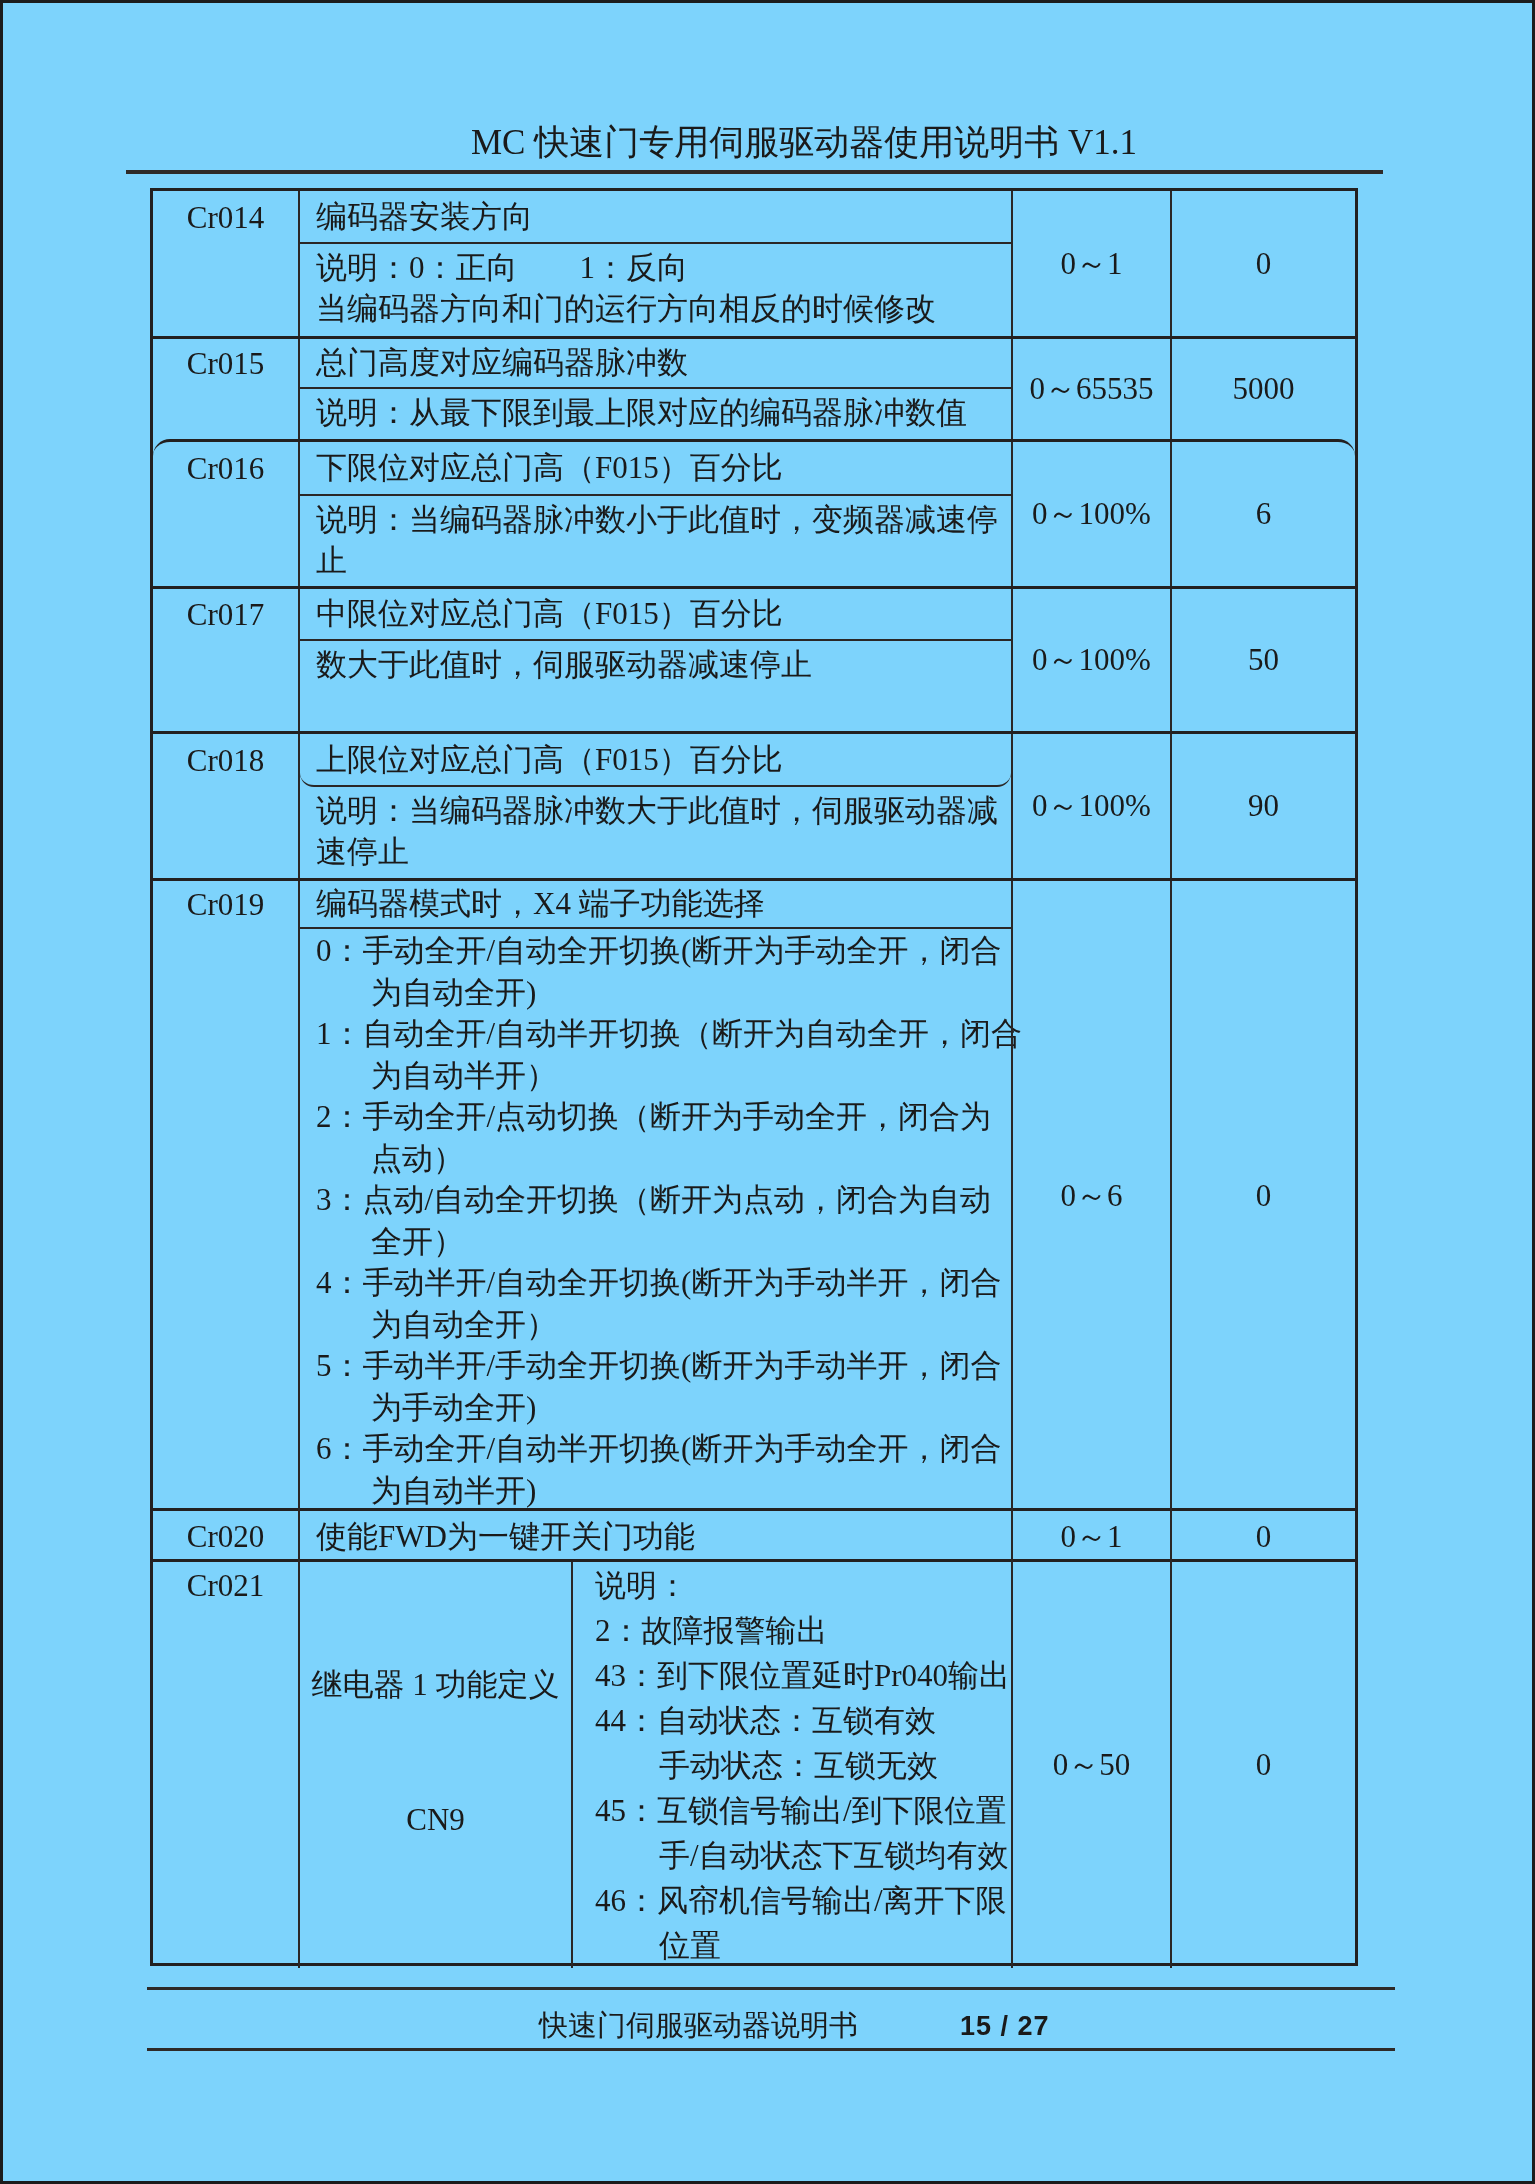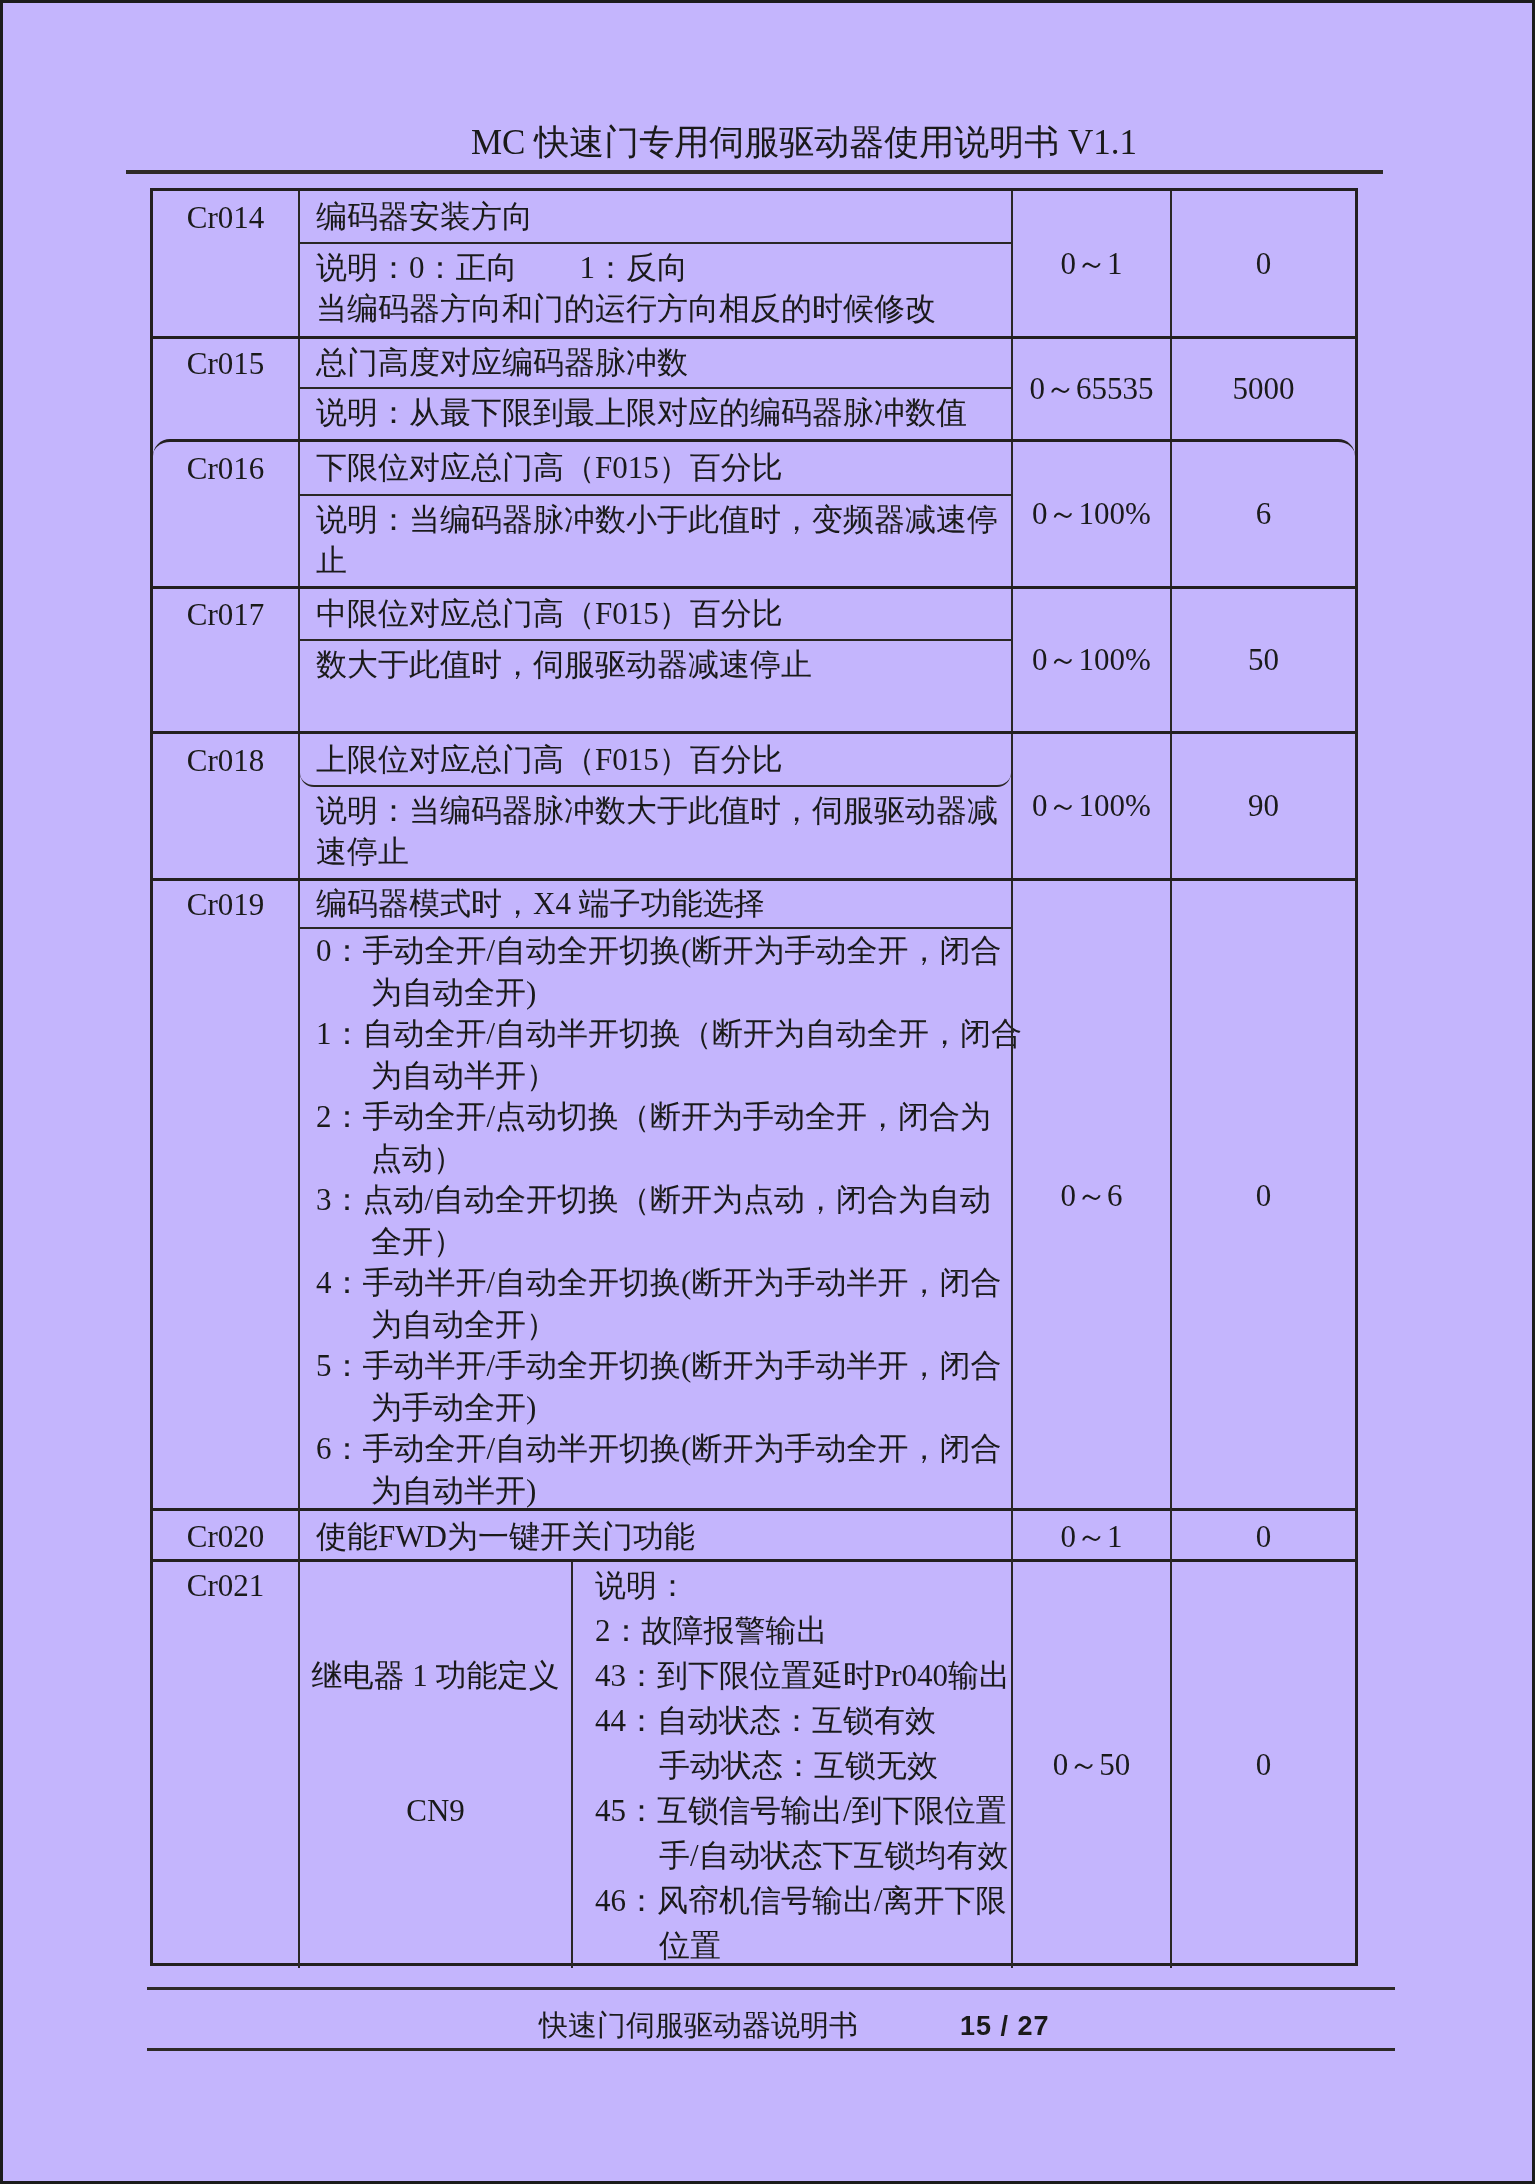--- a/index.html
+++ b/index.html
@@ -1,19 +1,19 @@
 <!DOCTYPE html>
 <html><head>
 <meta charset="utf-8">
 <style>
   html,body{margin:0;padding:0;background:#e8e8e8;}
   .page{
     position:relative;
     width:1535px;height:2184px;
-    background:#c4b5fd;
+    background:#7dd3fc;
     border:3px solid #1c1c1c;
     box-sizing:border-box;
     font-family:"Liberation Serif","DejaVu Serif",serif;
     color:#1a1a1a;
     overflow:hidden;
   }
   .doc-title{
     position:absolute;left:468px;top:121px;
     font-size:35px;line-height:38px;white-space:pre;
   }
@@ -57,21 +57,21 @@
   .g6{height:630px;} .g6 .trow{height:48px;text-align:center;} .g6 .cell-code{line-height:48px;}
   .g6 .dbody{line-height:41.5px;padding:1px 6px 0 16px;}
   .g6 .cont{margin-left:55px;font-family:Liberation Serif, serif;}
   .g7{height:51px;}
   .g7 .cell-code{line-height:51px;}
   .g7 .cell-desc{display:flex;align-items:center;padding-left:16px;white-space:pre;}
   .g8{height:404px;}
   .g8 .cell-desc{display:flex;}
   .subcol-left{
     width:273px;box-sizing:border-box;border-right:2px solid #2a2726;
-    text-align:center;line-height:45px;padding-top:1px;white-space:pre;
+    text-align:center;line-height:45px;padding-top:10px;white-space:pre;
   }
   .subcol-right{flex:1;line-height:45px;padding:1px 0 0 22px;}
   .g8 .cont{margin-left:64px;}
   .g8 .cell-code{line-height:45px;padding-top:1px;}
   
   .footer-rule-top{position:absolute;left:144px;top:1984px;width:1248px;height:3px;background:#2e2a28;}
   .footer-rule-bottom{position:absolute;left:144px;top:2045px;width:1248px;height:3px;background:#2e2a28;}
   .footer-line{
     position:absolute;left:536px;top:2002px;
     display:flex;align-items:baseline;gap:102px;

